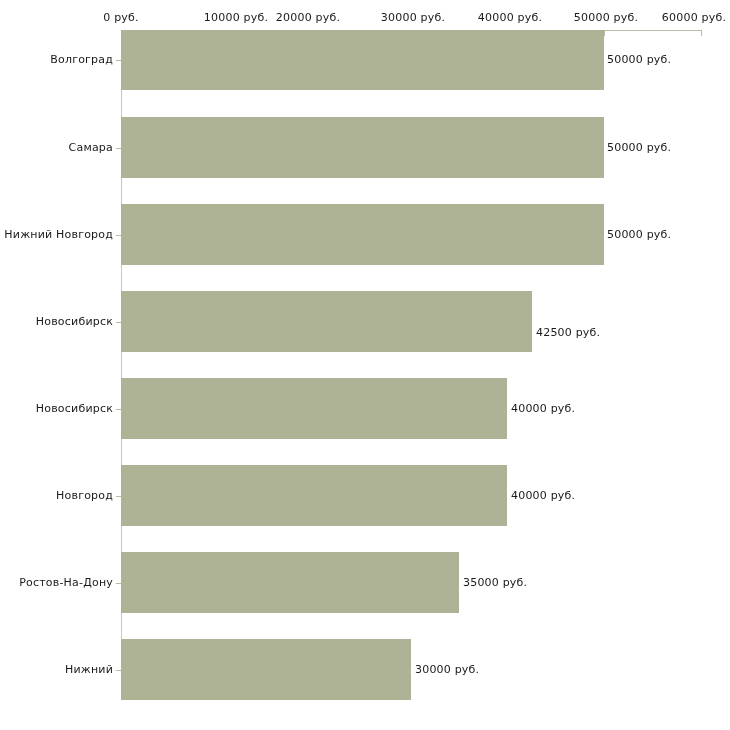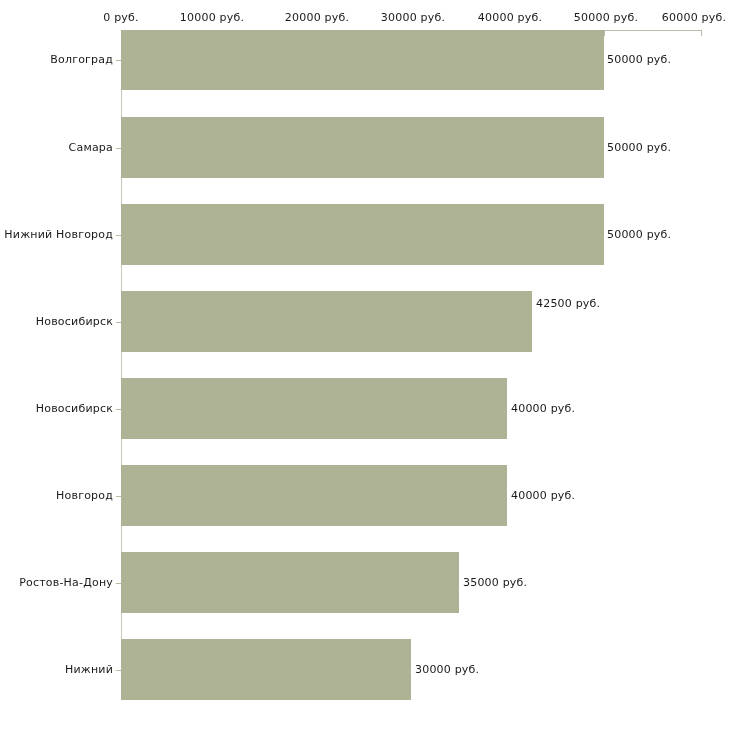--- a/index.html
+++ b/index.html
@@ -109,22 +109,22 @@
 
   <div class="tick" style="left:121px"></div>
   <div class="tick" style="left:218px"></div>
   <div class="tick" style="left:314px"></div>
   <div class="tick" style="left:411px"></div>
   <div class="tick" style="left:508px"></div>
   <div class="tick" style="left:604px"></div>
   <div class="tick" style="left:701px"></div>
 
   <div class="tick-label" style="left:121px">0 руб.</div>
-  <div class="tick-label" style="left:212px">10000 руб.</div>
-  <div class="tick-label" style="left:317px">20000 руб.</div>
+  <div class="tick-label" style="left:236px">10000 руб.</div>
+  <div class="tick-label" style="left:308px">20000 руб.</div>
   <div class="tick-label" style="left:413px">30000 руб.</div>
   <div class="tick-label" style="left:510px">40000 руб.</div>
   <div class="tick-label" style="left:606px">50000 руб.</div>
   <div class="tick-label" style="left:694px">60000 руб.</div>
 
   <div class="ytick" style="top:60px"></div>
   <div class="ytick" style="top:148px"></div>
   <div class="ytick" style="top:235px"></div>
   <div class="ytick" style="top:322px"></div>
   <div class="ytick" style="top:409px"></div>
@@ -162,19 +162,19 @@
   <div class="bar" style="top:204px;height:61px;width:483px"></div>
   <div class="bar" style="top:291px;height:61px;width:411px"></div>
   <div class="bar" style="top:378px;height:61px;width:386px"></div>
   <div class="bar" style="top:465px;height:61px;width:386px"></div>
   <div class="bar" style="top:552px;height:61px;width:338px"></div>
   <div class="bar" style="top:639px;height:61px;width:290px"></div>
 
   <div class="bar-value" style="left:607px;top:60px">50000 руб.</div>
   <div class="bar-value" style="left:607px;top:148px">50000 руб.</div>
   <div class="bar-value" style="left:607px;top:235px">50000 руб.</div>
-  <div class="bar-value" style="left:536px;top:304px">42500 руб.</div>
+  <div class="bar-value" style="left:536px;top:333px">42500 руб.</div>
   <div class="bar-value" style="left:511px;top:409px">40000 руб.</div>
   <div class="bar-value" style="left:511px;top:496px">40000 руб.</div>
   <div class="bar-value" style="left:463px;top:583px">35000 руб.</div>
   <div class="bar-value" style="left:415px;top:670px">30000 руб.</div>
 
 </div>
 
 </body></html>

